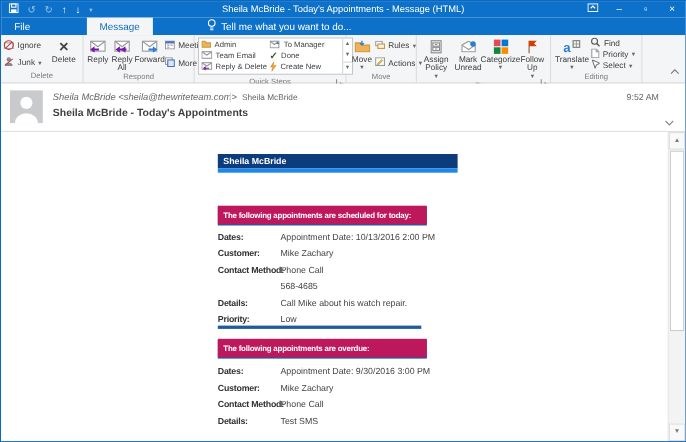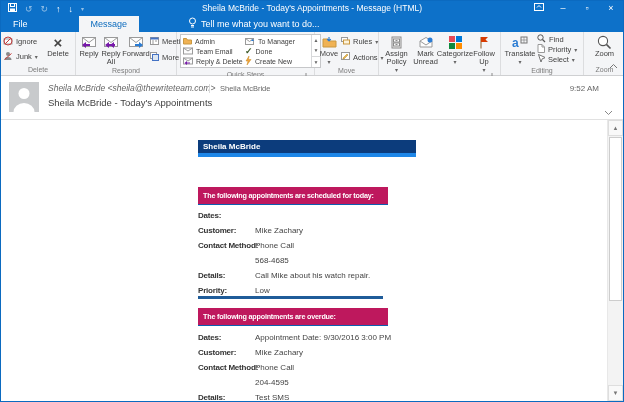--- a/index.html
+++ b/index.html
@@ -68,21 +68,21 @@
   .catgrid i { display:block; }
 
   
   .msghead { position:absolute; top:75px; left:0; right:0; height:44px;
              background:#fff; border-bottom:1px solid #e1e1e1; }
   .avatar { position:absolute; left:8px; top:6px; width:30px; height:30px; }
   .senderline { position:absolute; left:47px; top:7px; font-size:8.5px; color:#666;font-style:italic; }
   .rcptline { position:absolute; left:208px; top:8px; font-size:7.5px; color:#666;
               border-left:1px solid #d9d9d9; padding-left:10px; }
   .subjline { position:absolute; left:47px; top:21px; font-size:9.5px;
-              font-weight:normal; color:#3f3f3f; }
+              font-weight:bold; color:#3f3f3f; }
   .timeline { position:absolute; right:24px; top:8px; font-size:8px; color:#666; }
   .expander { position:absolute; right:10px; top:26px; }
 
   
   .bodyarea { position:absolute; top:119px; left:0; right:0; bottom:0;
               background:#fff; overflow:hidden; }
   .vscroll { position:absolute; right:0; top:0; bottom:0; width:16px;
              background:#f3f3f3; border-left:1px solid #e8e8e8; }
   .vscroll .arrowbox { position:absolute; left:0; right:0; height:16px;
              background:#f9f9f9; border:1px solid #dedede; font-size:6px;
@@ -428,34 +428,20 @@
                   <path d="M1.5 0.5l2.5 7.5 1.2-3.2L8.5 3.6z" fill="#fff" stroke="#555" stroke-width="0.8"></path>
                 </svg></span>
             <span>Select</span>
             <span class="dd">▾</span>
           </div>
         </div>
       </div>
       <div class="rglabel">Editing</div>
     </div>
 
-    <div class="rgroup" style="width:41px; border-right:none">
-      <div class="rgcontent" style="justify-content:center">
-        <div class="btn-lg" style="width:30px">
-          <span class="ic">
-              <svg width="15" height="15" viewBox="0 0 15 15">
-                <circle cx="6" cy="6" r="4.6" fill="#fff" stroke="#555" stroke-width="1.1"></circle>
-                <path d="M9.4 9.4L13.5 13.5" stroke="#555" stroke-width="1.6"></path>
-              </svg>
-            </span>
-          <span class="lbl">Zoom</span>
-        </div>
-      </div>
-      <div class="rglabel">Zoom</div>
-    </div>
 
     <span style="position:absolute; right:5px; bottom:2px;">
       <svg width="9" height="6" viewBox="0 0 9 6">
           <path d="M1 5l3.5-3.5L8 5" fill="none" stroke="#777"></path>
         </svg>
     </span>
   </div>
 
   <div class="msghead">
     <span class="avatar">
@@ -482,20 +468,21 @@
       <div class="banner-dark">
         <div class="bd-main">Sheila McBride</div>
         <div class="bd-strip"></div>
       </div>
 
       <div class="sect" style="top:67px">
         <div class="sect-banner">The following appointments are scheduled for today:</div>
         <div class="rows" style="top:24px">
           <div class="row">
             <span class="rl">Dates:</span>
+            <span class="rv">Appointment Date: 10/13/2016 2:00 PM</span>
           </div>
           <div class="row">
             <span class="rl">Customer:</span>
             <span class="rv">Mike Zachary</span>
           </div>
           <div class="row">
             <span class="rl">Contact Method:</span>
             <span class="rv">Phone Call</span>
           </div>
           <div class="row">
@@ -521,24 +508,20 @@
             <span class="rl">Dates:</span>
             <span class="rv">Appointment Date: 9/30/2016 3:00 PM</span>
           </div>
           <div class="row">
             <span class="rl">Customer:</span>
             <span class="rv">Mike Zachary</span>
           </div>
           <div class="row">
             <span class="rl">Contact Method:</span>
             <span class="rv">Phone Call</span>
-          </div>
-          <div class="row">
-            <span class="rl"></span>
-            <span class="rv">204-4595</span>
           </div>
           <div class="row">
             <span class="rl">Details:</span>
             <span class="rv">Test SMS</span>
           </div>
         </div>
       </div>
     </div>
 
     <div class="vscroll">

